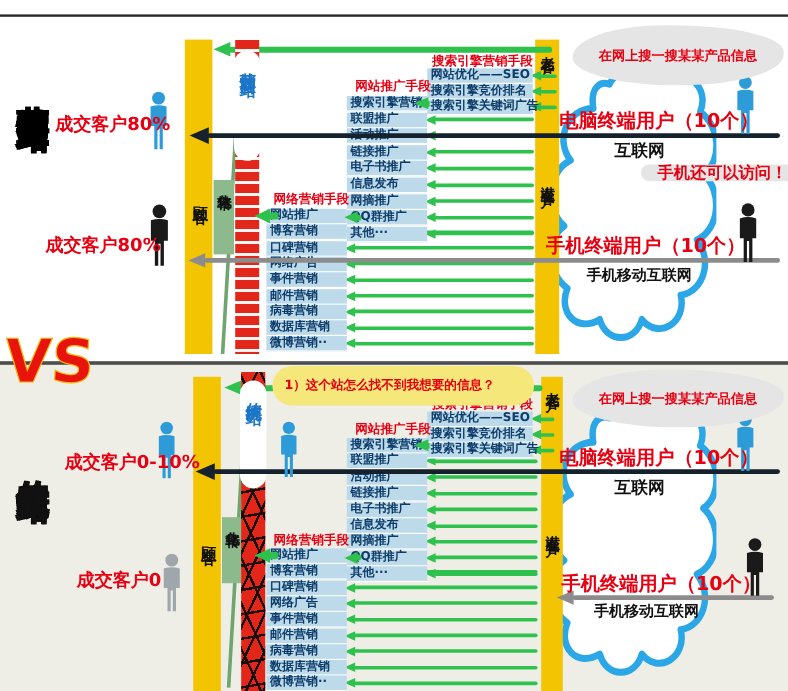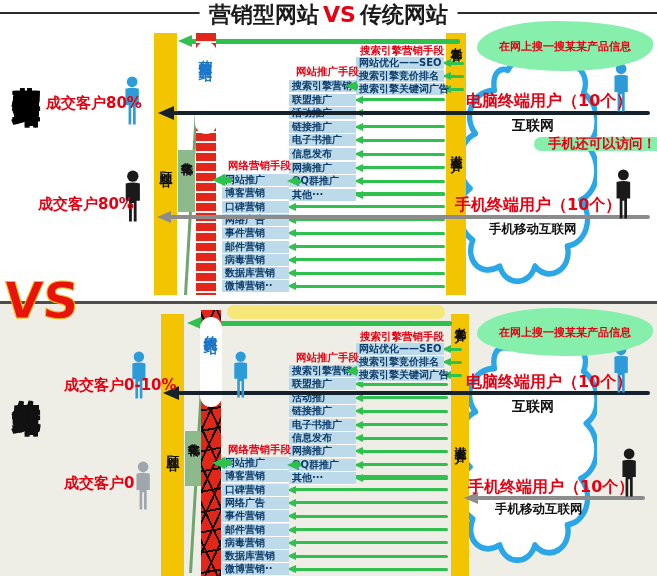--- a/index.html
+++ b/index.html
@@ -27,38 +27,37 @@
   .redcol-cracked{background-color:#e3261a;background-image:
       repeating-linear-gradient(115deg,transparent 0 11px,#1a0c08 11px 13px),
       repeating-linear-gradient(65deg,transparent 0 14px,#1a0c08 14px 16px),
       repeating-linear-gradient(170deg,transparent 0 18px,#1a0c08 18px 20px);z-index:11;}
   .capsule{background:#fff;border-radius:11px;z-index:12;}
   .capsule span{position:absolute;left:50%;transform:translateX(-50%);top:7px;writing-mode:vertical-rl;
       text-orientation:upright;color:#1c76c8;font-weight:bold;font-size:13.5px;letter-spacing:2px;}
   .listbox{position:absolute;background:#bcdae9;color:#0e3d6b;font-weight:bold;font-size:10px;
       line-height:12px;padding-left:3px;white-space:nowrap;z-index:10;border-bottom:1px solid #fff;}
   .listhead{position:absolute;color:#e60012;font-weight:bold;font-size:10.5px;white-space:nowrap;z-index:10;}
-  .ycloud{background:#86efac;border-radius:45% 55% 50% 50%/55% 45% 52% 48%;display:flex;
+  .ycloud{background:#e5e5e5;border-radius:45% 55% 50% 50%/55% 45% 52% 48%;display:flex;
       align-items:center;justify-content:center;text-align:center;color:#e60012;font-weight:bold;z-index:40;}
   .speech{background:#f6e77b;border-radius:26px;padding:7px 10px;color:#e60012;font-weight:bold;
       font-size:10.5px;line-height:1.8;z-index:40;white-space:nowrap;}
   .net-label{color:#111;font-weight:bold;z-index:45;white-space:nowrap;}
   .user-label{color:#e60012;font-weight:bold;font-size:16px;z-index:45;white-space:nowrap;}
   .divider{left:0;top:301px;width:657px;height:2.5px;background:#4d4d4d;z-index:4;}
   .bottom-bg{left:0;top:303px;width:657px;height:273px;background:#efeee6;z-index:0;}
   .vs-big{left:4px;top:276px;font-size:50px;font-weight:900;color:#e8140c;z-index:6;
       -webkit-text-stroke:1px #f3b705;transform:skewX(-4deg);line-height:1;}
 </style>
 </head>
 <body>
 
 <div id="stage">
 
   <div class="abs title-rule"></div>
-  <div class="abs main-title"><span>营销型网站</span><span class="vs-red">VS</span><span>传统网站</span></div>
 
   <div class="abs bottom-bg"></div>
   <div class="abs divider"></div>
   <div class="abs vs-big">VS</div>
 
   <div class="abs vt side-label ol-white" style="left:10px;top:68px;">营销型网站</div>
   <div class="abs deal" style="left:46px;top:94px;">成交客户80%</div>
   <div class="abs deal" style="left:38px;top:195px;">成交客户80%</div>
 
   <div class="abs ybar" style="left:154px;top:33px;width:23px;height:262px;">
@@ -87,36 +86,37 @@
   </div>
   <div class="abs user-label" style="left:466px;top:91px;">电脑终端用户（10个）</div>
   <div class="abs net-label" style="left:512px;top:117px;font-size:14px;">互联网</div>
   <div class="abs ycloud" style="left:534px;top:137px;width:136px;height:14px;font-size:13.5px;border-radius:16px;">
     <span>手机还可以访问！</span>
   </div>
   <div class="abs user-label" style="left:455px;top:195px;">手机终端用户（10个）</div>
   <div class="abs net-label" style="left:489px;top:221px;font-size:12.5px;">手机移动互联网</div>
 
   <div class="abs vt side-label ol-yellow" style="left:10px;top:380px;">传统网站</div>
-  <div class="abs deal" style="left:64px;top:376px;">成交客户0-10%</div>
+  <div class="abs deal" style="left:54px;top:376px;">成交客户0-10%</div>
   <div class="abs deal" style="left:64px;top:474px;">成交客户0</div>
 
   <div class="abs ybar" style="left:161px;top:314px;width:23px;height:262px;">
     <span class="bartext" style="top:131px;">顾客</span>
   </div>
   <div class="abs slant" style="left:189px;top:338px;height:235px;"></div>
   <div class="abs convbox" style="left:185px;top:431px;width:17px;height:55px;">
     <span>转化率</span>
   </div>
   <div class="abs redcol-cracked" style="left:201px;top:310px;width:20px;height:266px;"></div>
   <div class="abs capsule" style="left:200px;top:317px;width:22px;height:90px;">
     <span>传统网站</span>
   </div>
 
   <div class="abs speech" style="left:227px;top:305px;width:198px;">
+    <div>1）这个站怎么找不到我想要的信息？</div>
   </div>
 
   <div class="abs ybar" style="left:451px;top:314px;width:18px;height:262px;">
     <span class="bartext" style="top:3px;font-size:12px;">老客户</span>
     <span class="bartext" style="top:122px;font-size:12px;">潜在客户</span>
   </div>
 
   <svg class="abs" style="left:462px;top:328px;width:135px;height:246px;z-index:2;" viewBox="0 0 100 170" preserveAspectRatio="none">
     <path d="M34,14 C40,2 62,2 68,12 C82,4 96,16 90,30 C102,38 104,58 92,66 C104,76 102,98 88,104 C98,116 92,134 78,136 C82,152 64,162 54,150 C50,164 32,164 28,150 C14,158 2,146 8,132 C-4,124 -6,104 6,96 C-6,86 -4,64 10,58 C0,46 8,28 24,28 C22,16 28,12 34,14 Z" fill="#ffffff" stroke="#2ba7e8" stroke-width="4" stroke-linejoin="round"></path>
   </svg>

